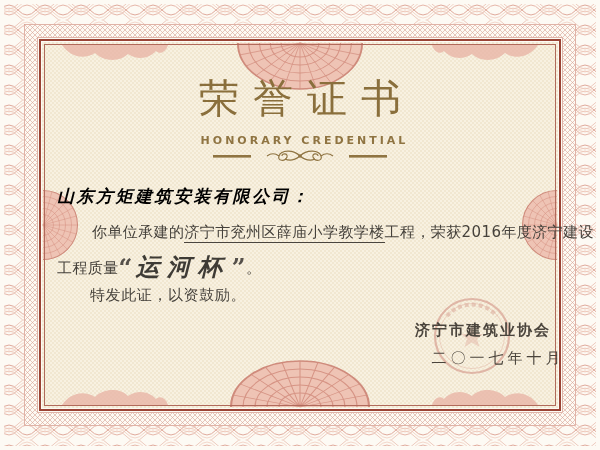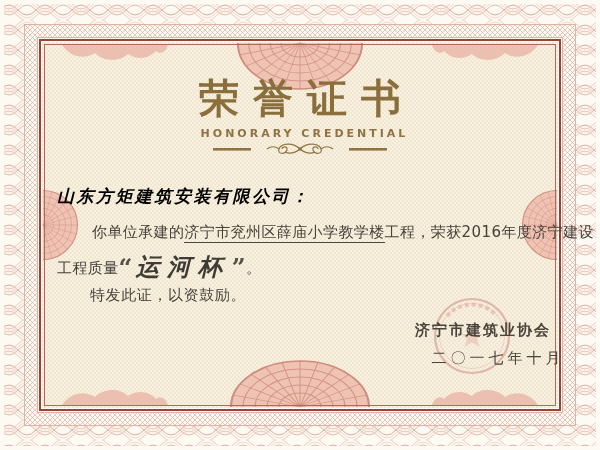--- a/index.html
+++ b/index.html
@@ -19,25 +19,25 @@
     background-image:conic-gradient(#f1e7d1 25%,transparent 0 50%,#f1e7d1 0 75%,transparent 0);
     background-size:4px 4px;
   }
   .border-svg{position:absolute;left:0;top:0;z-index:2;}
   .content{position:absolute;left:0;top:0;width:600px;height:450px;z-index:3;}
 
   .header{position:absolute;top:76px;left:0;right:0;text-align:center;}
   .cert-title{
     margin:0;
     font-family:"DejaVu Serif","Liberation Serif",serif;
-    font-size:40px;font-weight:700;color:#8a6f3c;
+    font-size:40px;font-weight:400;color:#8a6f3c;
     letter-spacing:14px;padding-left:14px;line-height:1.1;
   }
   .cert-subtitle{
-    margin-top:7px;
+    margin-top:14px;
     font-size:11px;font-weight:700;color:#8f7442;
     letter-spacing:3px;padding-left:9px;
   }
   .flourish{margin-top:1px;}
 
   .recipient{
     position:absolute;top:185px;left:57px;
     font-family:"DejaVu Serif","Liberation Serif",serif;
     font-style:italic;font-weight:700;
     font-size:17px;color:#000000;letter-spacing:2.5px;

